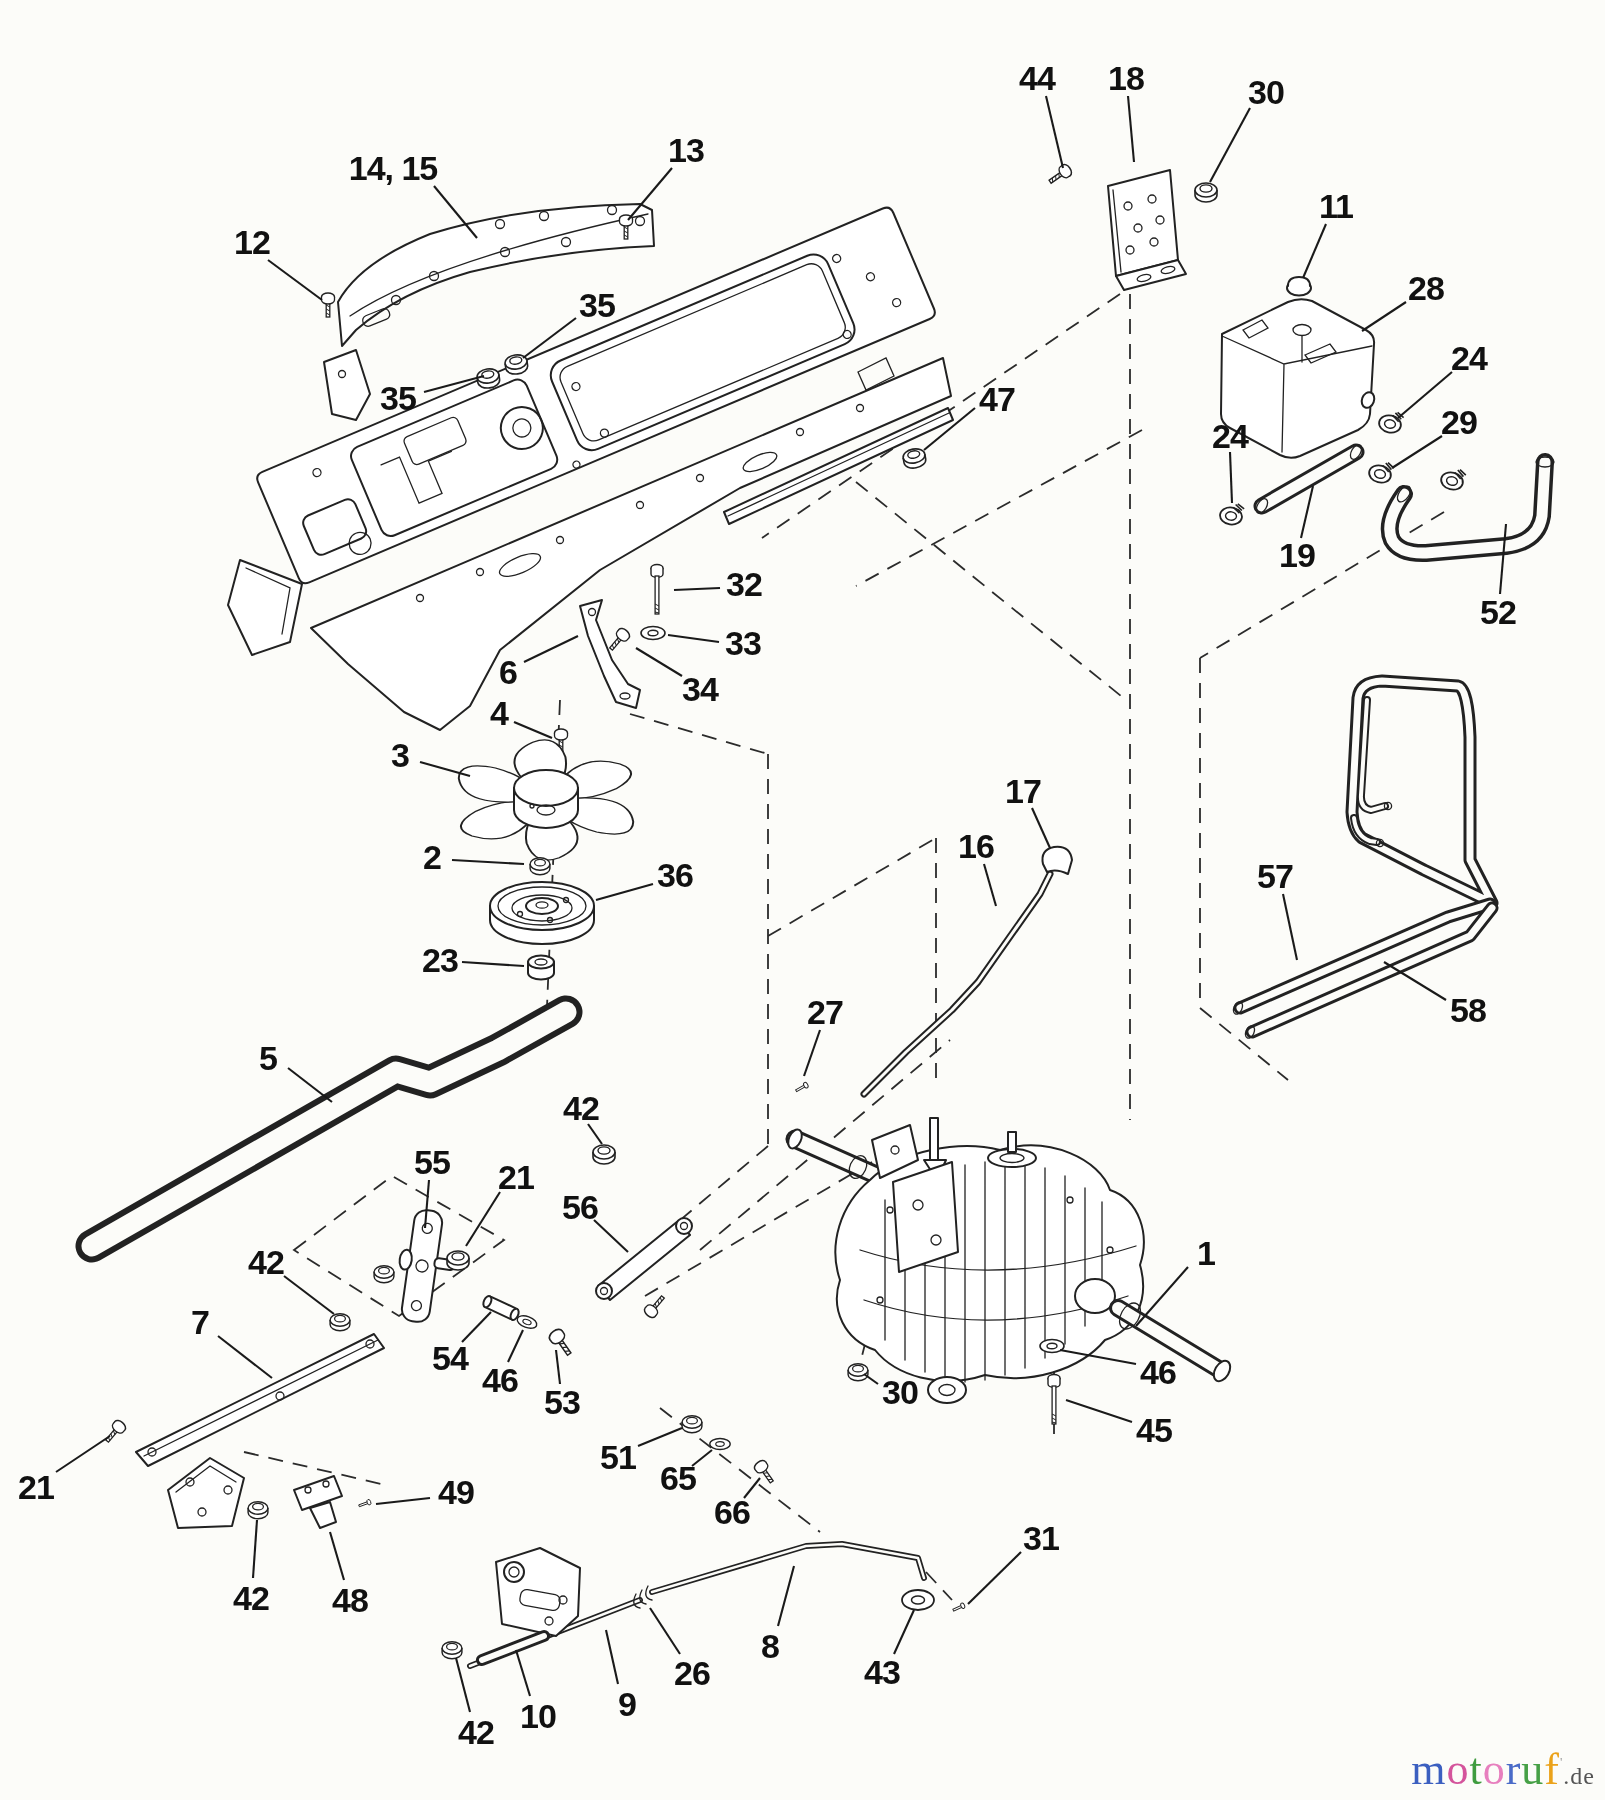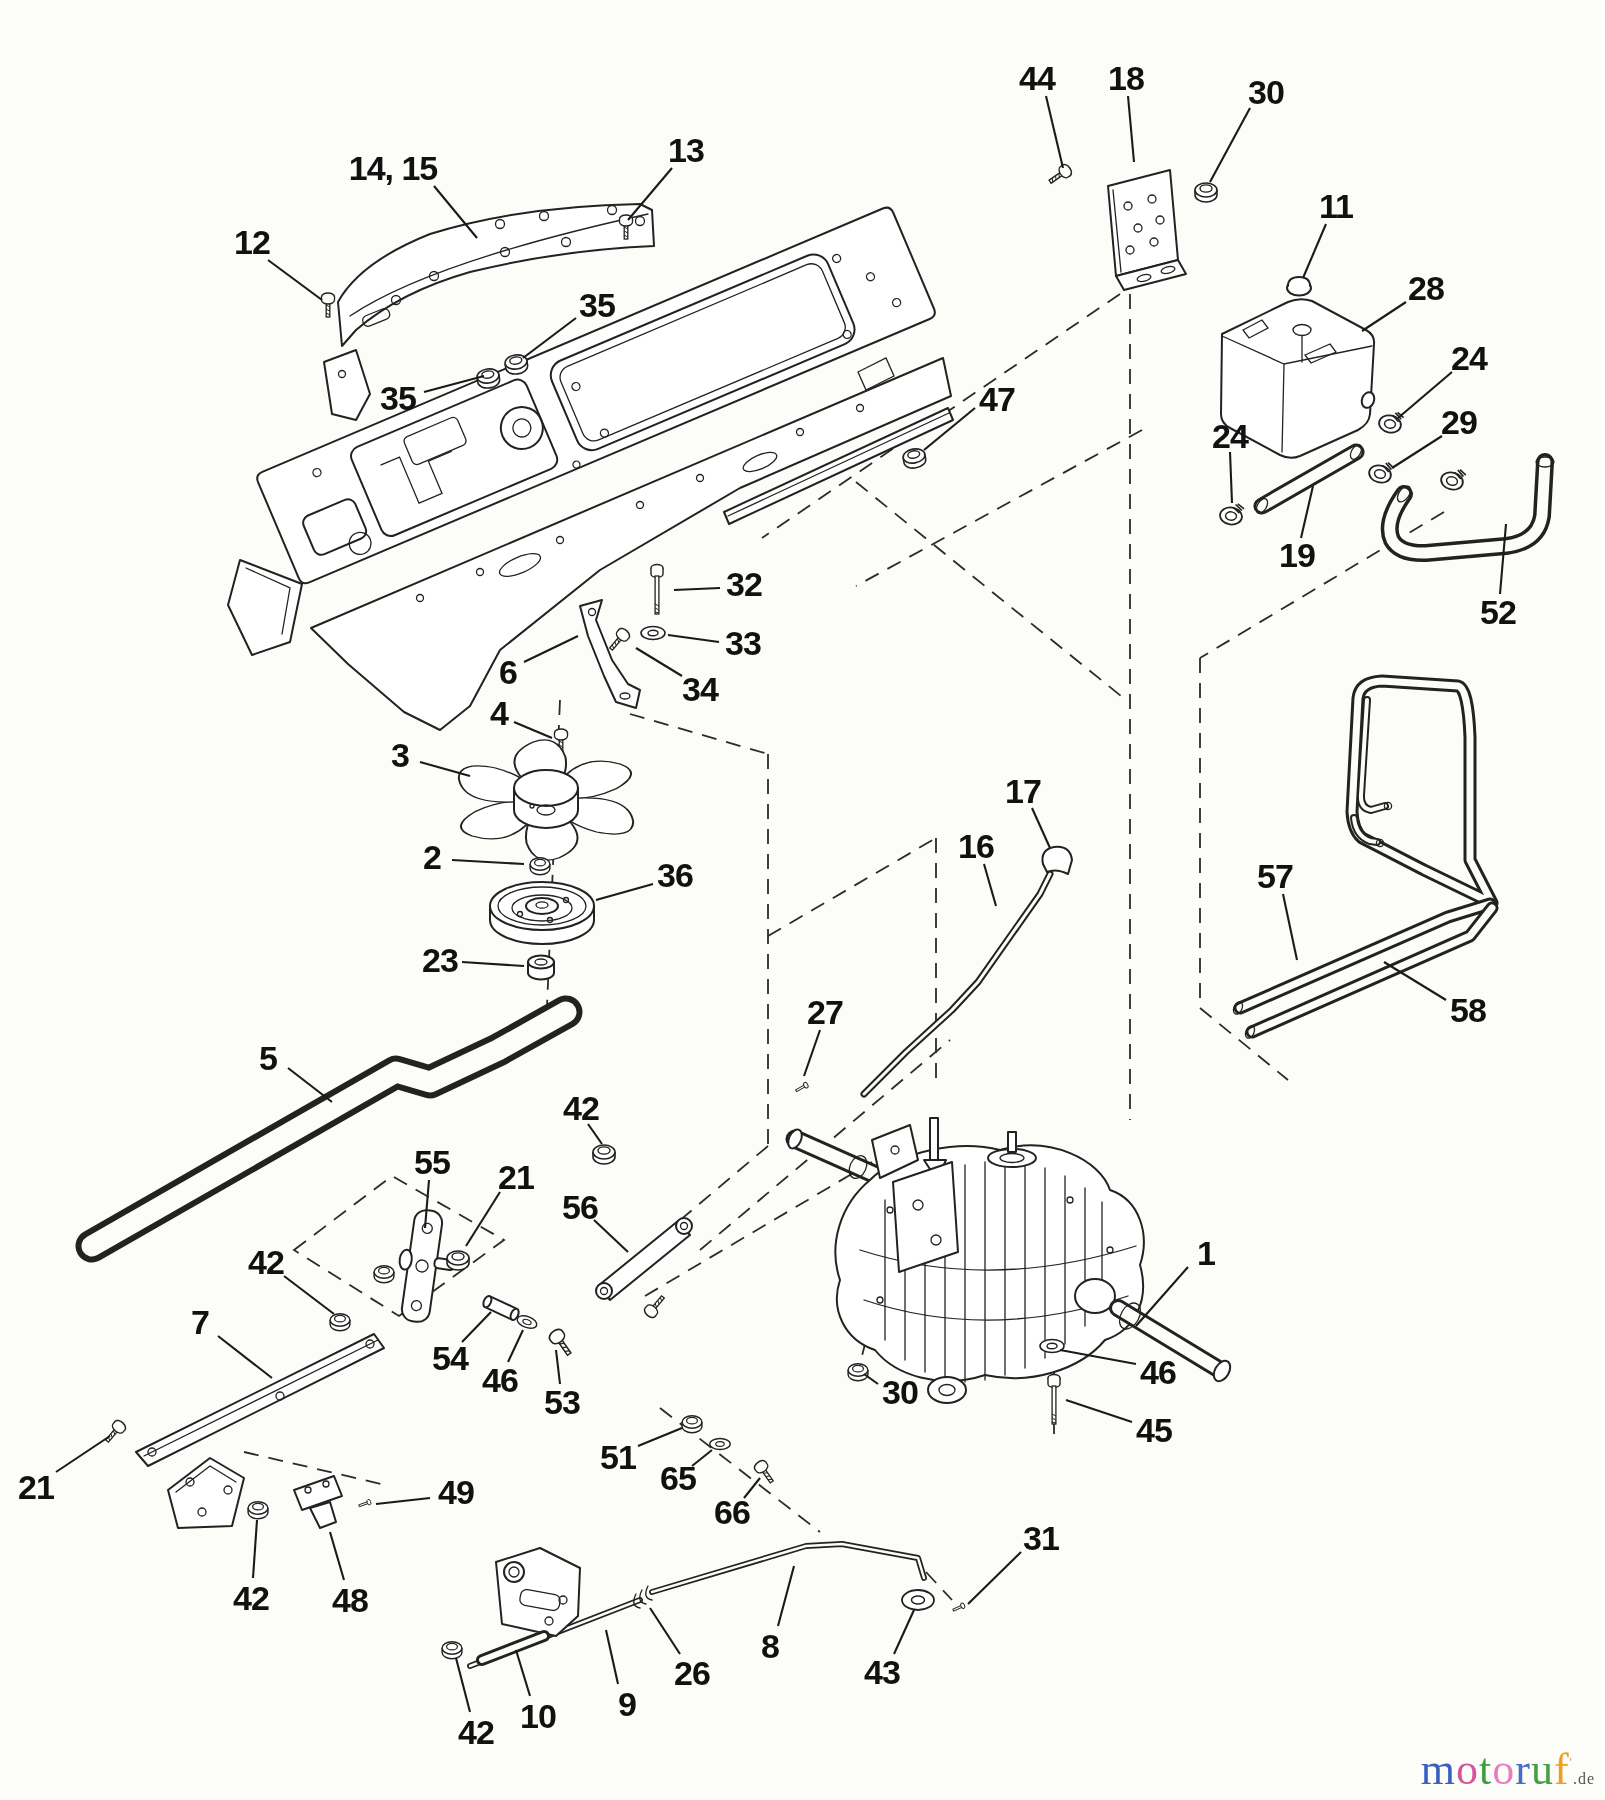--- a/index.html
+++ b/index.html
@@ -8,21 +8,21 @@
   svg{display:block;}
   .callout{font:700 34px "Liberation Sans",sans-serif;fill:#111;text-anchor:middle;letter-spacing:-1px;}
   .leader{stroke:#1a1a1a;stroke-width:2.1;fill:none;}
   .part{stroke:#222;stroke-width:2;fill:#fff;stroke-linejoin:round;stroke-linecap:round;}
   .thin{stroke:#222;stroke-width:1.3;fill:none;stroke-linecap:round;}
   .nofill{fill:none;}
   .dash{stroke:#2b2b2b;stroke-width:1.8;fill:none;stroke-dasharray:15 10;}
   .tube-o{stroke:#222;fill:none;stroke-linecap:round;stroke-linejoin:round;}
   .tube-i{stroke:#fcfcf9;fill:none;stroke-linecap:round;stroke-linejoin:round;}
   #logo{position:absolute;right:10px;bottom:8px;font-family:"Liberation Serif",serif;font-size:44px;line-height:1;letter-spacing:1px;}
-  #logo .lg-suffix{font-size:16px;color:#555;}
+  #logo .lg-suffix{font-size:24px;color:#555;}
   #logo .lg-mark{font-size:13px;color:#999;vertical-align:18px;}
 </style>
 </head>
 <body>
 
 <div id="stage">
 <svg id="art" width="1605" height="1800" viewBox="0 0 1605 1800">
   <defs>
     <g id="h-nut">
       <path d="M -11,0 L -11,5 A 11,7 0 0 0 11,5 L 11,0" fill="#fff" stroke="#222" stroke-width="1.6"></path>

